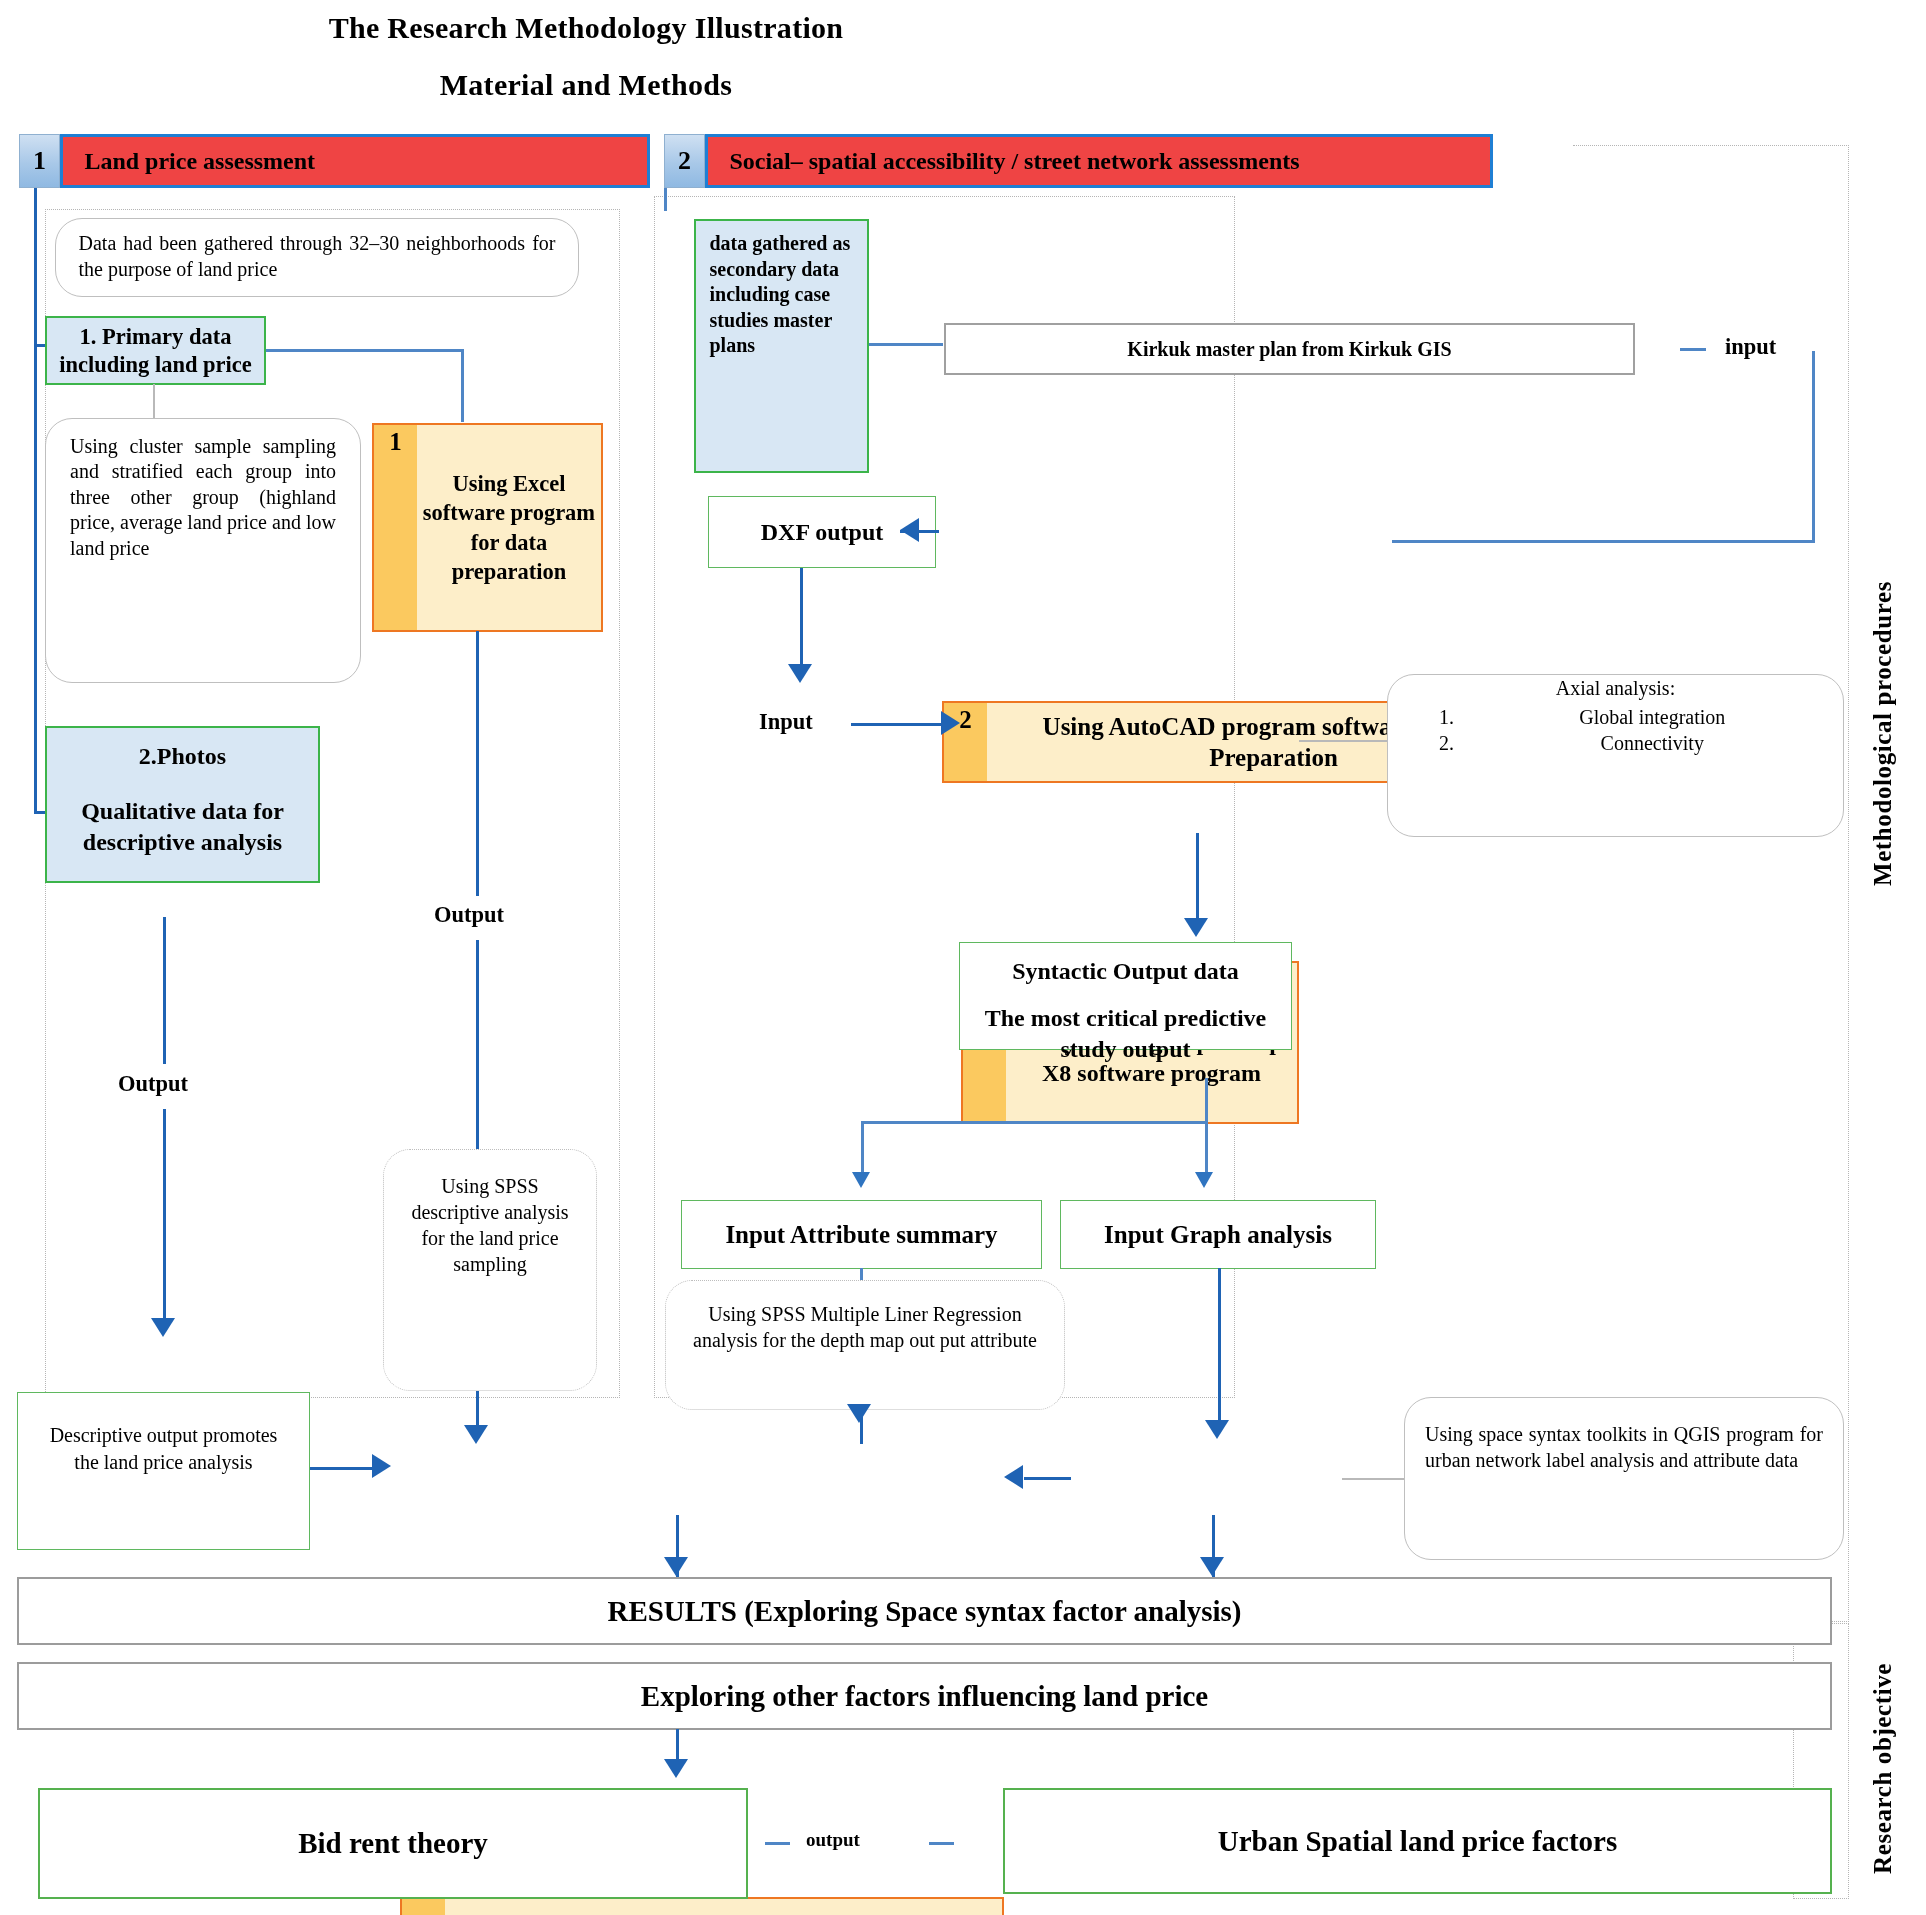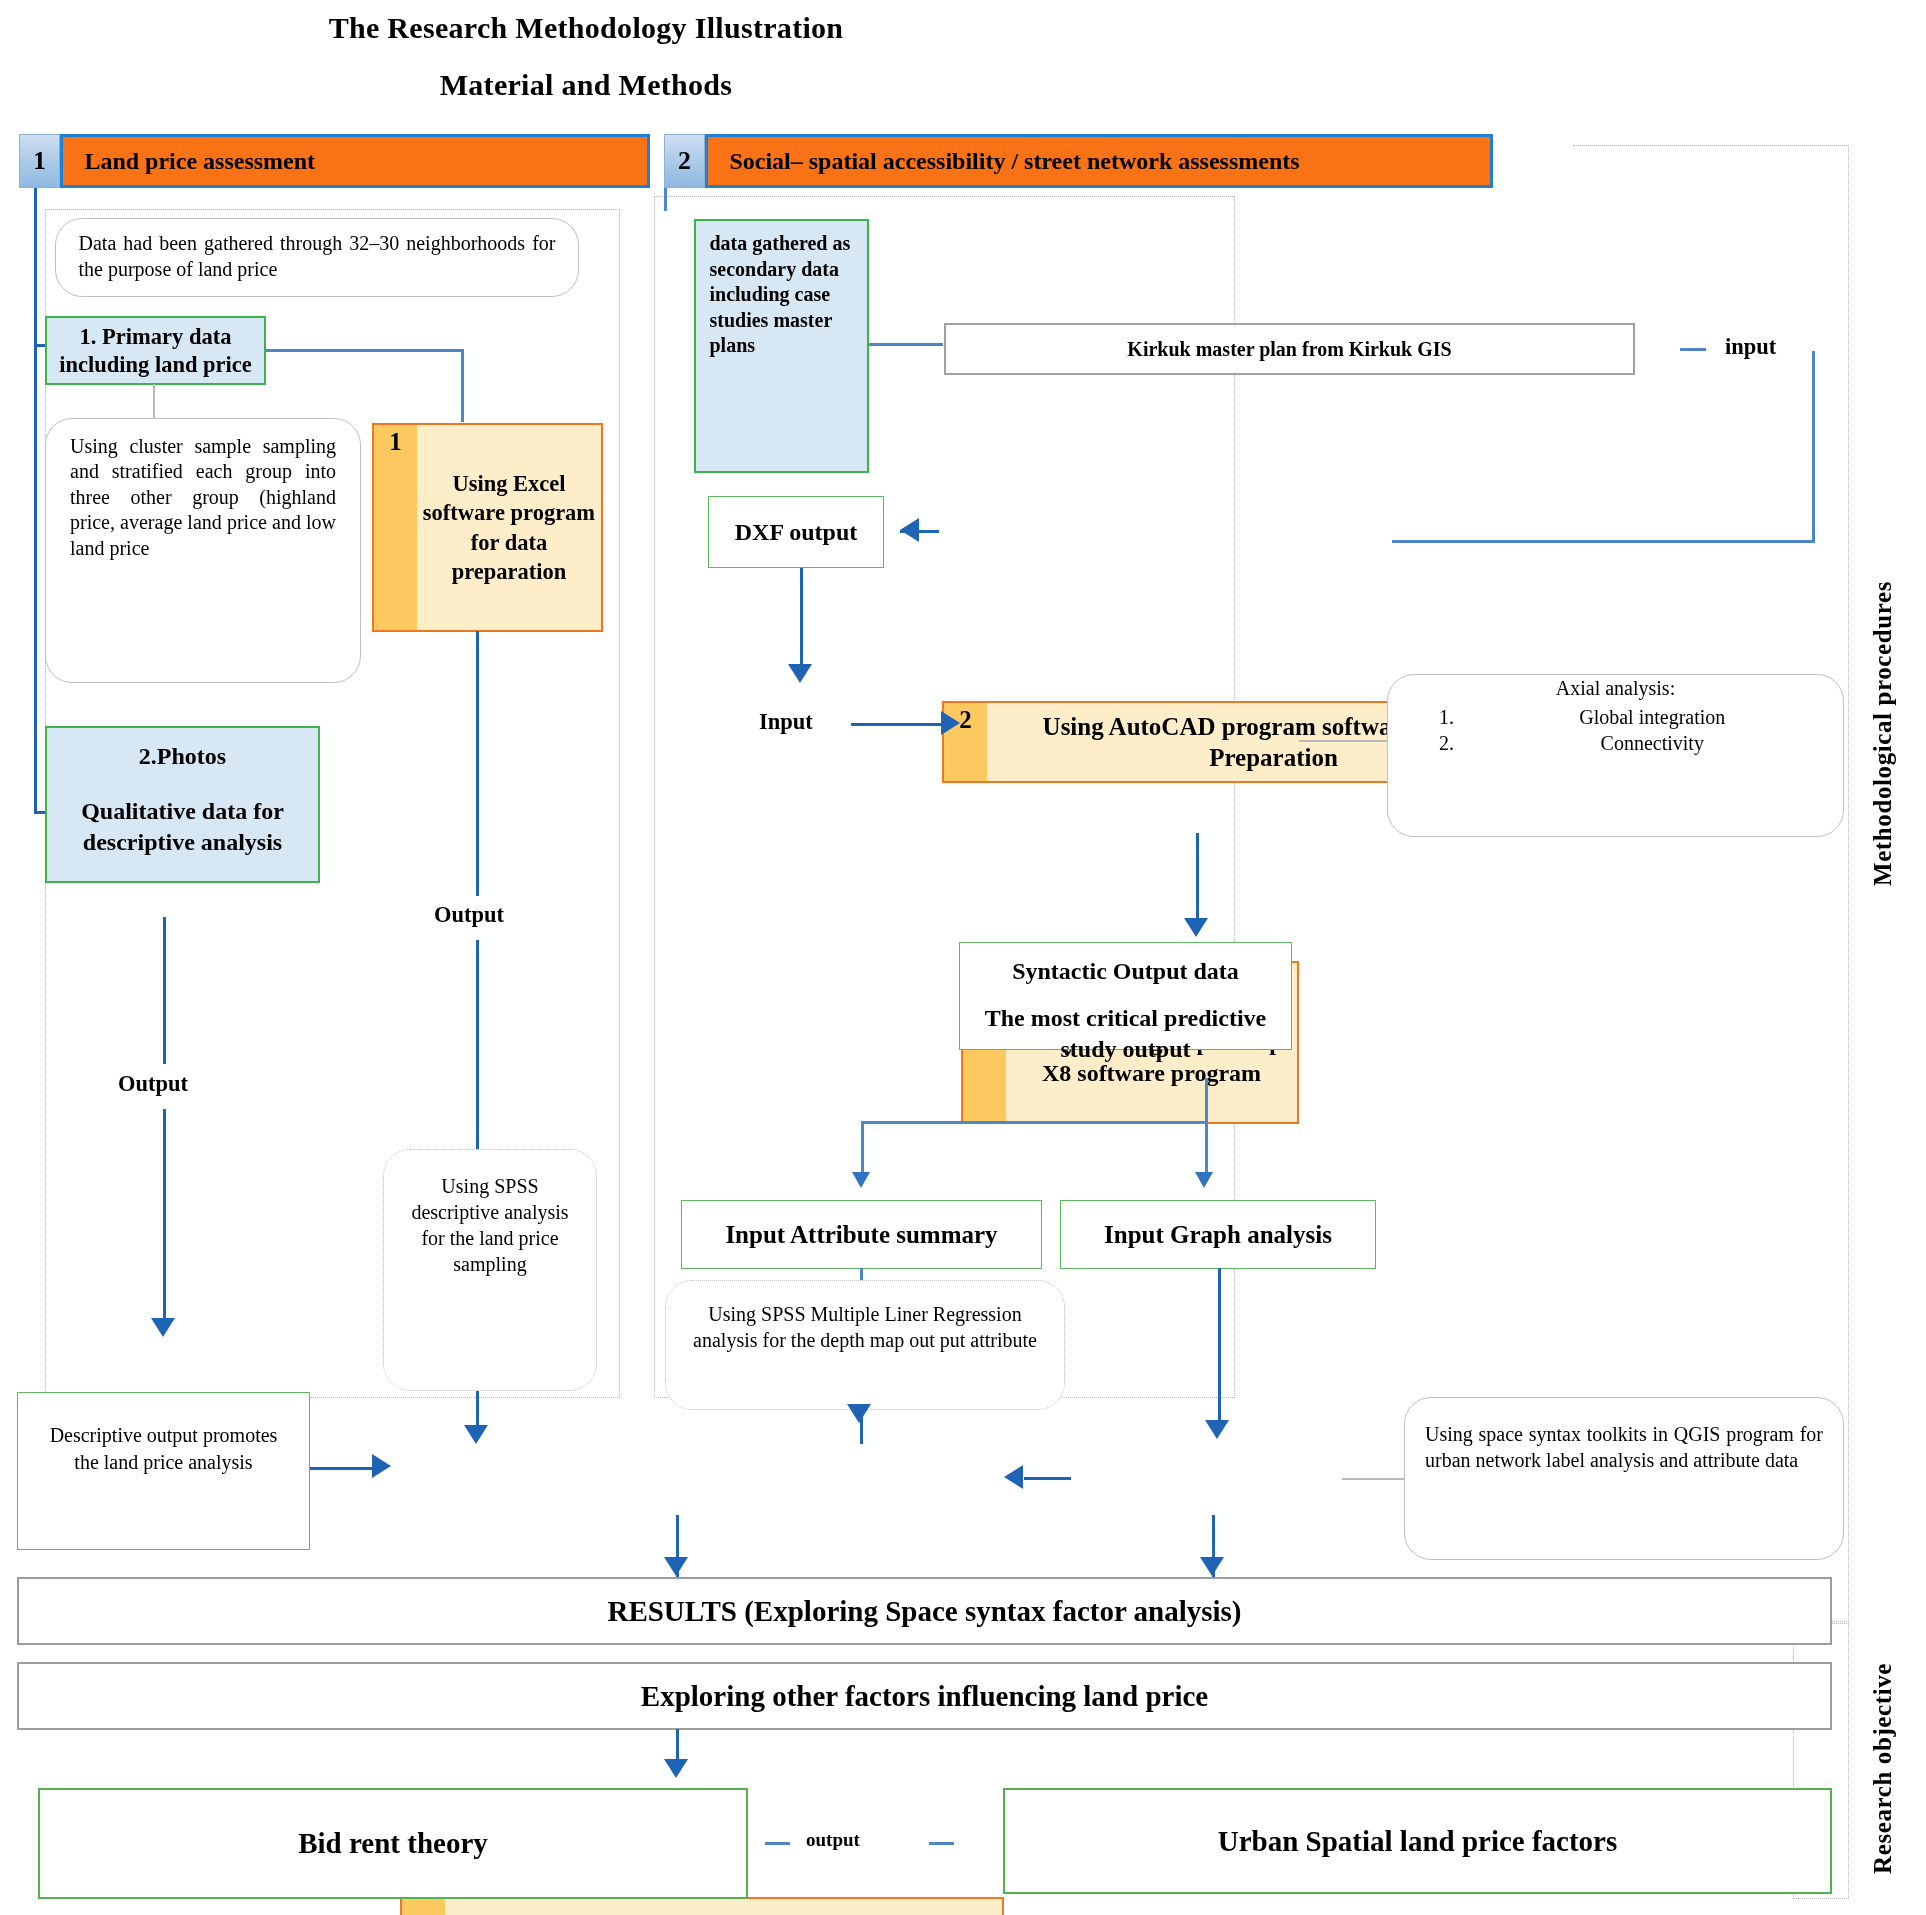--- a/index.html
+++ b/index.html
@@ -31,21 +31,21 @@
   .hdrbar .num {
     width:41px;
     background:linear-gradient(180deg,#cfe0f2 0%, #a8c8e8 55%, #8fb9e2 100%);
     border:0.6px solid #8fb0d0;
     display:flex; align-items:center; justify-content:center;
     font-weight:bold; font-size:26px; line-height:1;
   }
   .hdrbar .body {
     flex:1;
     border:3.4px solid #1f7fd4;
-    background:#f97316;
+    background:#ef4444;
     display:flex; align-items:center;
     padding-left:21.4px;
     font-weight:bold; font-size:24px;
     white-space:nowrap;
   }
 
   
   .dotgroup { border:1.7px dotted #b5b5b5; background:transparent; }
 
   
@@ -231,21 +231,21 @@
 
   <div class="abs hline-thin" style="left:869px; top:343px; width:74px;"></div>
 
   <div class="abs box grayborder-thin txt-bold" style="left:944px; top:309px; width:691px; height:52px; font-size:20px;margin-top:14px;">Kirkuk master plan from Kirkuk GIS</div>
 
   <div class="abs hline-thin" style="left:1680px; top:348px; width:26px;"></div>
   <div class="abs flowlabel" style="left:1725px; top:334px;">input</div>
   <div class="abs vline-thin" style="left:1812px; top:351px; height:192px;"></div>
   <div class="abs hline-thin" style="left:1392px; top:540px; width:422px;"></div>
 
-  <div class="abs box green-thin txt-bold" style="left:708px; top:496px; width:176px; height:72px; font-size:24px;">DXF output</div>
+  <div class="abs box green-thin txt-bold" style="left:708px; top:496px; width:228px; height:72px; font-size:24px;">DXF output</div>
 
   <div class="abs hline" style="left:900px; top:530px; width:39px;"></div>
   <div class="abs arrow-left" style="left:900px; top:518px;"></div>
 
   <div class="abs orangebox" style="left:942px; top:492px; width:620px; height:82px;">
     <div class="onum">2</div>
     <div class="otxt" style="font-size:25px; line-height:1.25;">Using AutoCAD program software for plan Preparation</div>
   </div>
 
   <div class="abs vline" style="left:800px; top:568px; height:96px;"></div>

